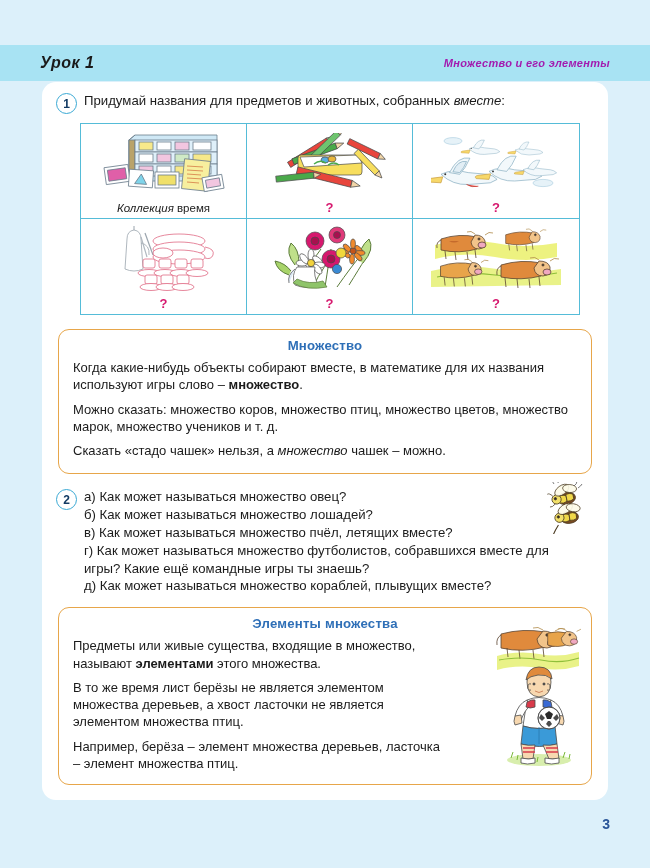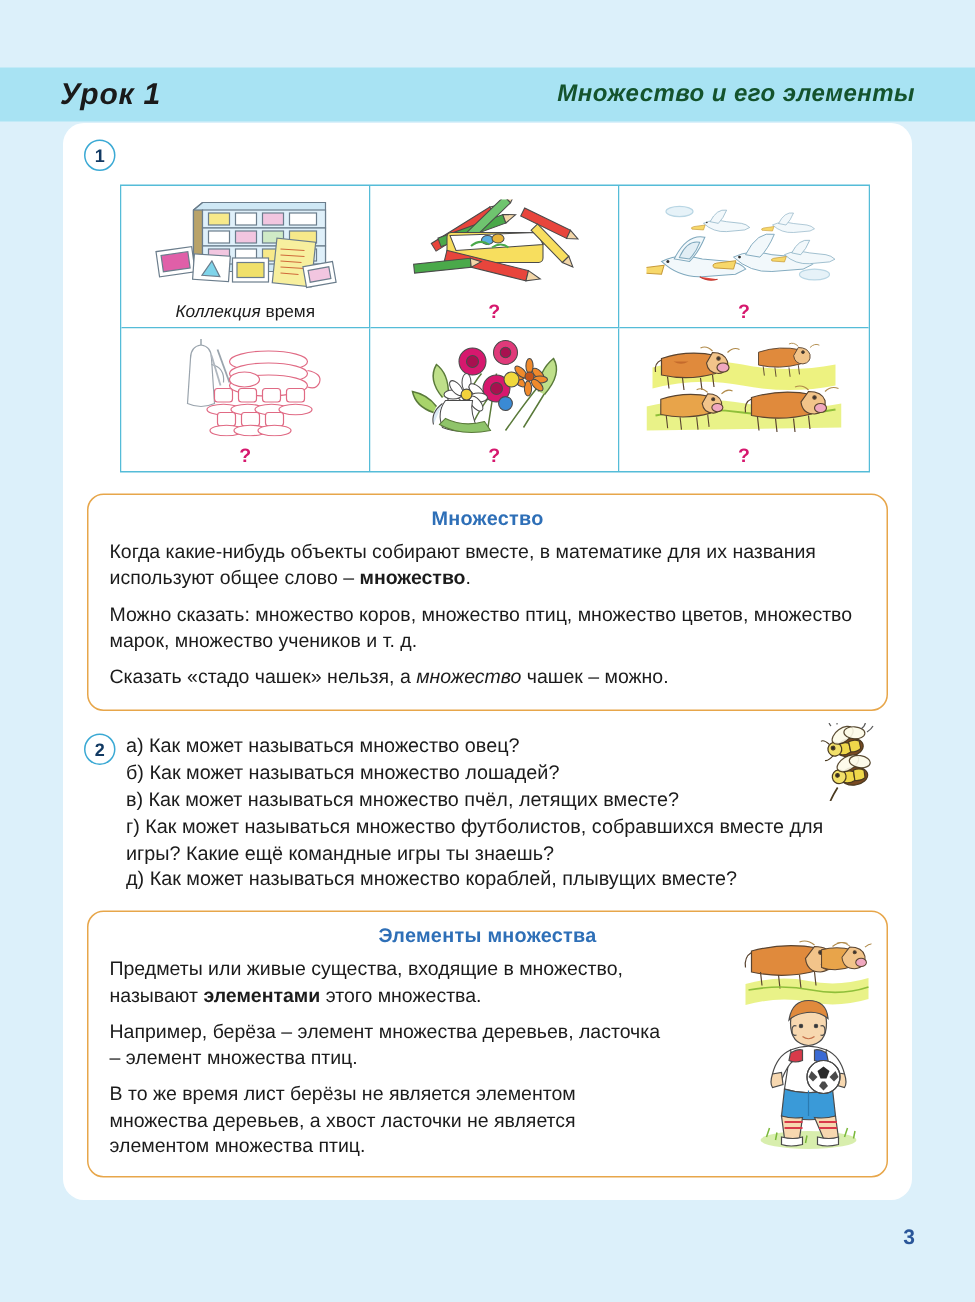--- a/index.html
+++ b/index.html
@@ -15,25 +15,25 @@
   .header-band{
     position:absolute;left:0;top:45px;width:650px;height:36px;
     background:#a8e3f3;
   }
   .header-inner{
     position:absolute;left:0;top:45px;width:650px;height:36px;
     display:flex;align-items:center;justify-content:space-between;
     padding:0 40px;box-sizing:border-box;
   }
   .lesson-label{
-    font-size:20px;font-weight:bold;font-style:italic;color:#1a1a1a;
+    font-size:16px;font-weight:bold;font-style:italic;color:#1a1a1a;
     letter-spacing:0.5px;
   }
   .lesson-title{
-    font-size:16px;font-weight:bold;font-style:italic;color:#14532d;
+    font-size:11px;font-weight:bold;font-style:italic;color:#a21caf;
     letter-spacing:0.3px;
   }
 
   
   .card{
     position:absolute;left:42px;top:82px;width:566px;height:718px;
     background:#ffffff;border-radius:14px;
     box-sizing:border-box;padding:10px 14px 0 14px;
   }
 
@@ -99,20 +99,21 @@
 <div class="header-band"></div>
 <div class="header-inner">
   <div class="lesson-label">Урок 1</div>
   <div class="lesson-title">Множество и его элементы</div>
 </div>
 
 <div class="card">
 
   <div class="task">
     <div class="badge">1</div>
+    <div class="task-text"><span>Придумай названия для предметов и животных, собранных </span><span class="it">вместе</span><span>:</span></div>
   </div>
 
   <div class="grid">
 
     <div class="cell">
       <div class="cell-art">
         <svg class="art" width="130" height="62" viewBox="0 0 130 62">
           <g stroke="#6b7d8c" stroke-width="0.8" fill="none">
             <path d="M30 8 L36 3 L118 3 L118 44 L112 49 L30 49 Z" fill="#cfe8f5"></path>
             <path d="M30 8 L36 3"></path>
@@ -383,21 +384,21 @@
             </g>
           </g>
         </svg>
       </div>
       <div class="cell-cap qmark">?</div>
     </div>
   </div>
 
   <div class="obox" style="margin-top:14px;">
     <div class="obox-title">Множество</div>
-    <p><span>Когда какие-нибудь объекты собирают вместе, в математике для их названия используют общее слово – </span><span class="bd">множество</span><span>.</span></p>
+    <p><span>Когда какие-нибудь объекты собирают вместе, в математике для их названия используют игры слово – </span><span class="bd">множество</span><span>.</span></p>
     <p>Можно сказать: множество коров, множество птиц, множество цветов, множество марок, множество учеников и т. д.</p>
     <p><span>Сказать «стадо чашек» нельзя, а </span><span class="it">множество</span><span> чашек – можно.</span></p>
   </div>
 
   <div class="task" style="margin-top:14px;position:relative;">
     <div class="badge">2</div>
     <div class="task-text" style="width:470px;">
       <div>а) Как может называться множество овец?</div>
       <div>б) Как может называться множество лошадей?</div>
       <div>в) Как может называться множество пчёл, летящих вместе?</div>
@@ -433,22 +434,22 @@
           </g>
         </g>
       </svg>
     </div>
   </div>
 
   <div class="obox" style="margin-top:12px;height:178px;">
     <div class="obox-title">Элементы множества</div>
     <div style="width:375px;">
       <p><span>Предметы или живые существа, входящие в множество, называют </span><span class="bd">элементами</span><span> этого множества.</span></p>
+      <p>В то же время лист берёзы не является элементом множества деревьев, а хвост ласточки не является элементом множества птиц.</p>
       <p>Например, берёза – элемент множества деревьев, ласточка – элемент множества птиц.</p>
-      <p>В то же время лист берёзы не является элементом множества деревьев, а хвост ласточки не является элементом множества птиц.</p>
     </div>
 
     <div class="side-art" style="right:10px;top:18px;">
       <svg class="art" width="86" height="48" viewBox="0 0 86 48">
         <path d="M2 30 q22 -6 42 -2 q20 4 40 -2 l0 14 q-20 6 -40 2 q-20 -4 -42 2 z" fill="#e4ef6a" opacity="0.8"></path>
         <g stroke="#5a4430" stroke-width="0.8">
           <path d="M6 8 q22 -6 44 -2 l0 15 q-22 6 -44 1 z" fill="#e08a3c"></path>
           <path d="M12 22 l1 9 M24 24 l1 9 M38 24 l1 9 M48 22 l1 9" fill="none"></path>
           <path d="M48 5 q10 0 12 7 q1 9 -8 10 q-9 0 -10 -9 z" fill="#f2c48a"></path>
           <ellipse cx="57" cy="17" rx="4.4" ry="3.4" fill="#f0a8c0"></ellipse>

